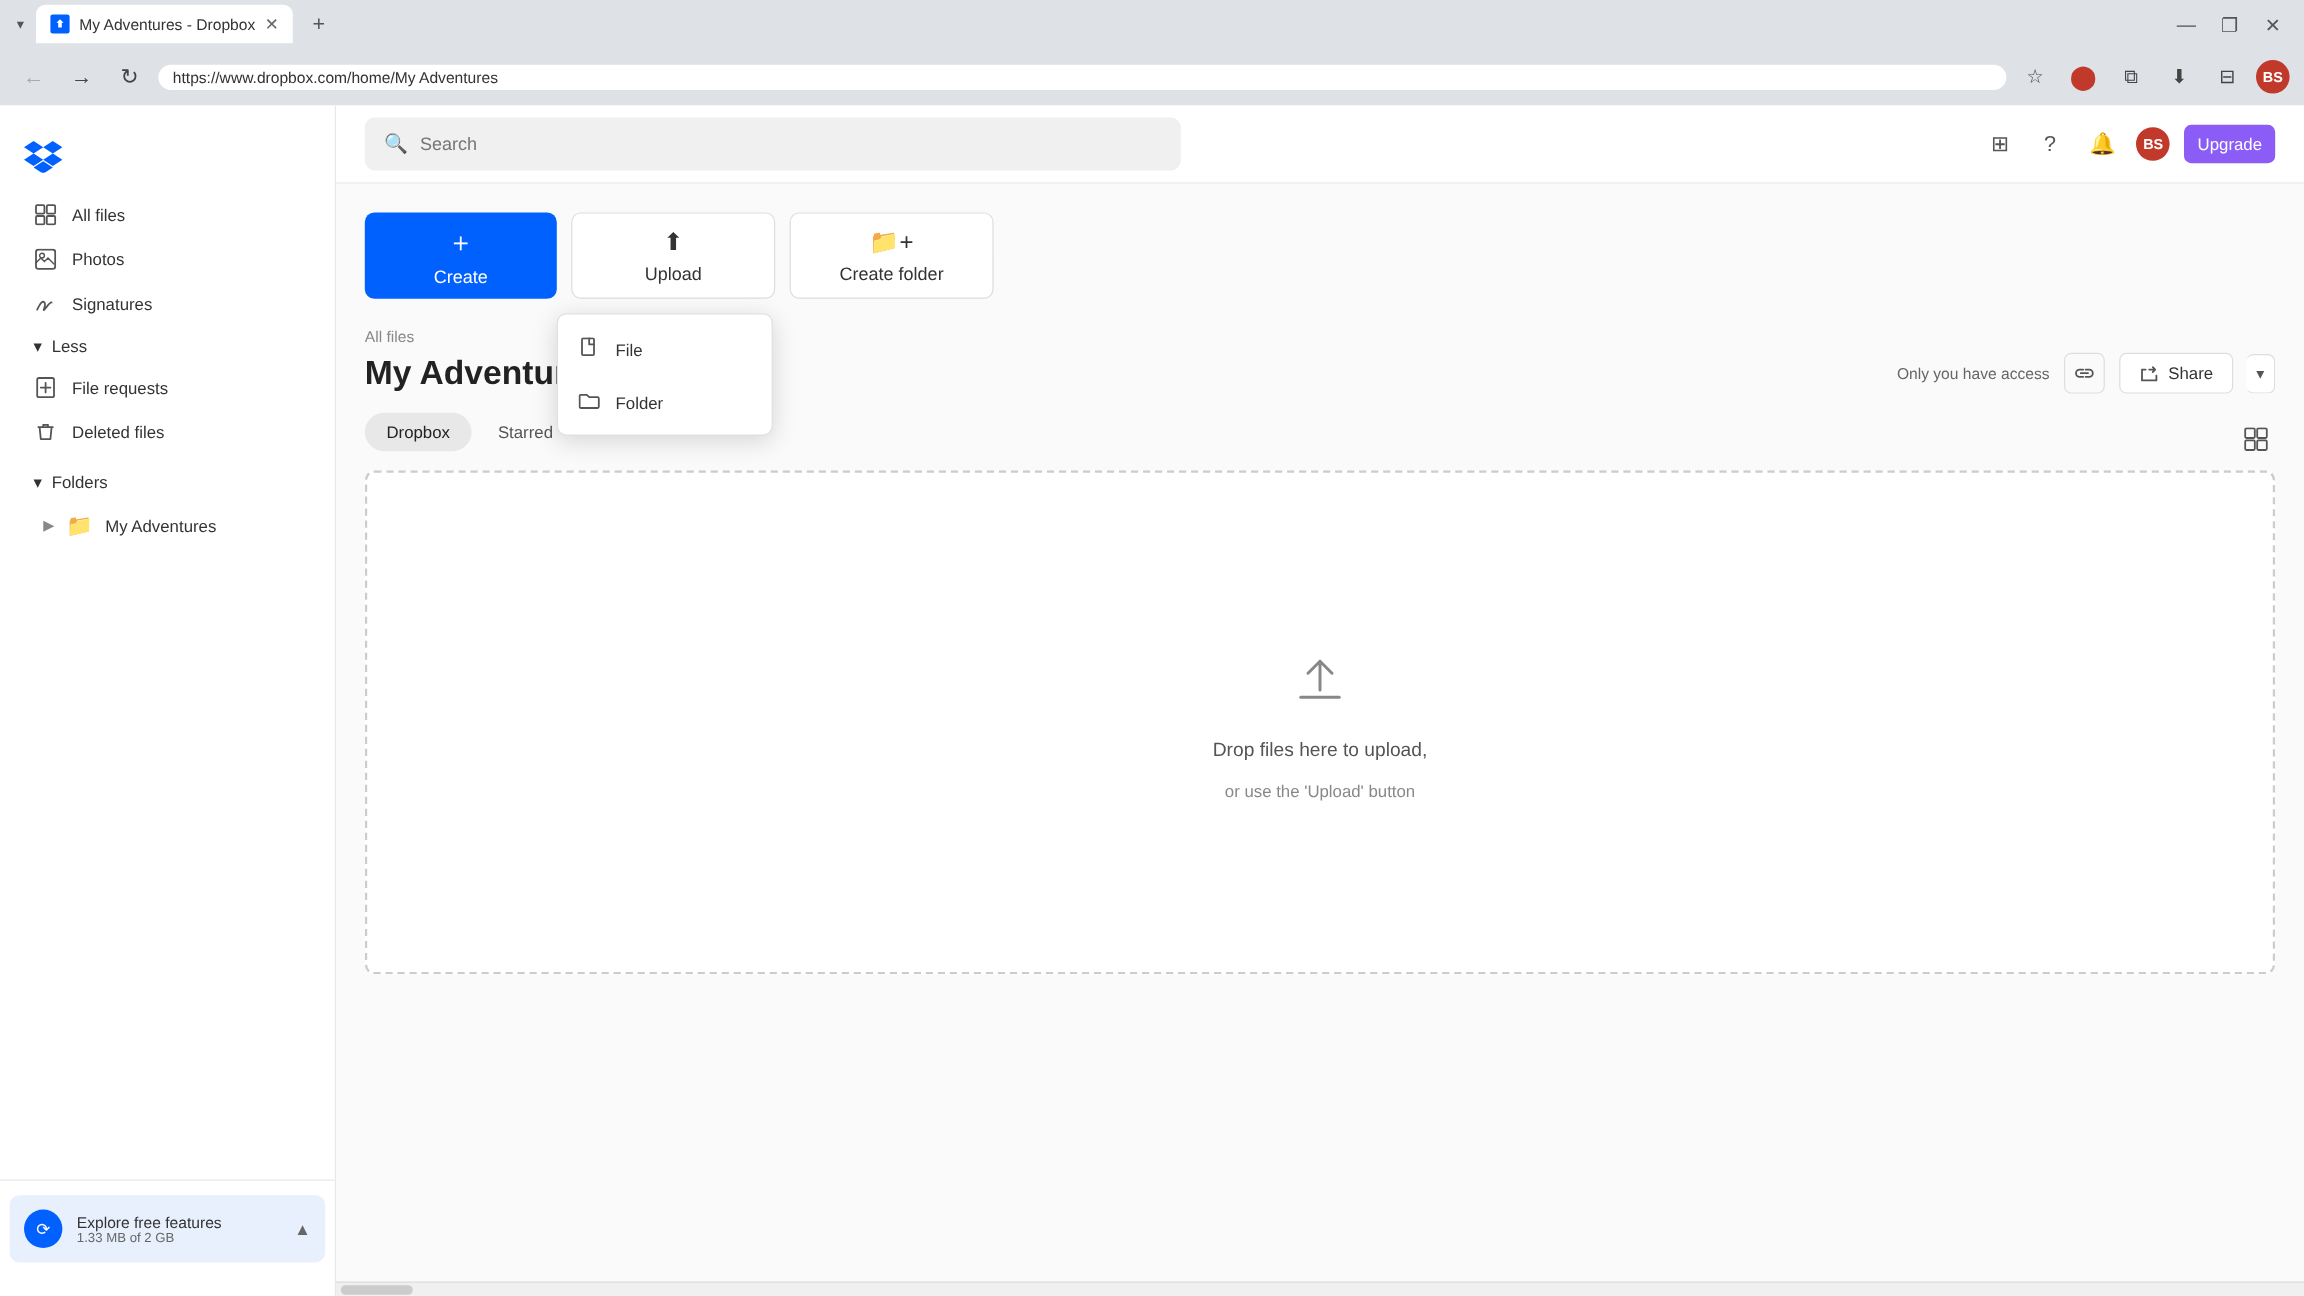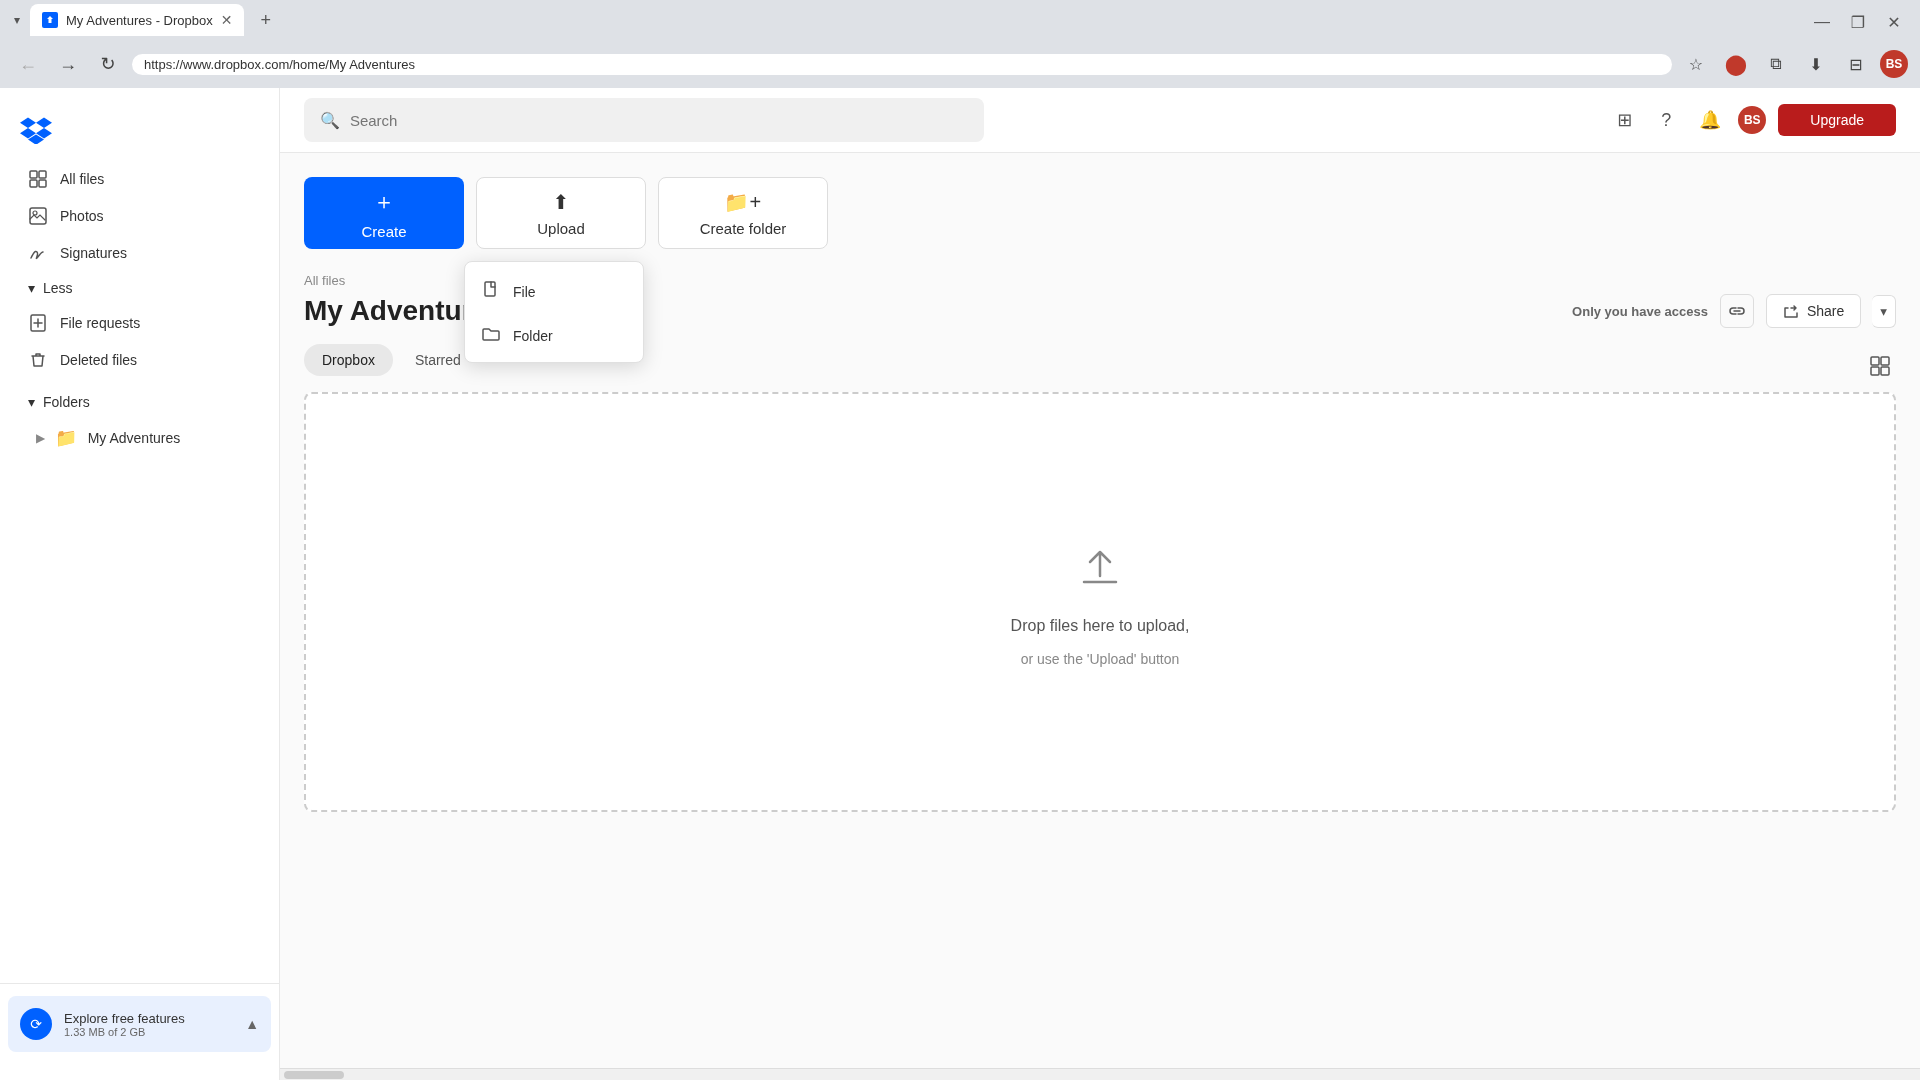--- a/index.html
+++ b/index.html
@@ -43,21 +43,21 @@
 
     
     .main-content { flex: 1; display: flex; flex-direction: column; overflow: hidden; background: #fafafa; }
     .search-bar { display: flex; align-items: center; background: #f0f0f0; border-radius: 8px; padding: 0 16px; height: 44px; gap: 10px; max-width: 680px; width: 100%; }
     .search-icon { color: #888; font-size: 16px; }
     .search-input { flex: 1; border: none; background: transparent; font-size: 15px; color: #333; outline: none; }
     .header-right-actions { display: flex; align-items: center; gap: 12px; }
     .grid-btn { background: transparent; border: none; cursor: pointer; font-size: 18px; color: #555; padding: 6px; border-radius: 4px; }
     .help-btn { background: transparent; border: none; cursor: pointer; font-size: 18px; color: #555; padding: 6px; border-radius: 50%; width: 32px; height: 32px; display: flex; align-items: center; justify-content: center; }
     .notif-btn { background: transparent; border: none; cursor: pointer; font-size: 18px; color: #555; padding: 6px; border-radius: 50%; width: 32px; height: 32px; display: flex; align-items: center; justify-content: center; }
-    .upgrade-btn { background: #b91c1c; color: white; border: none; border-radius: 6px; padding: 8px 32px; font-size: 14px; font-weight: 500; cursor: pointer; }
+    .upgrade-btn { background: #8b5cf6; color: white; border: none; border-radius: 6px; padding: 8px 11px; font-size: 14px; font-weight: 500; cursor: pointer; }
 
     .content-area { flex: 1; overflow-y: auto; padding: 0; }
     .content-inner { padding: 24px; }
 
     
     .action-buttons { display: flex; gap: 12px; margin-bottom: 24px; position: relative; }
     .btn-create { background: #0061ff; color: white; border: none; border-radius: 8px; padding: 0 24px; height: 72px; width: 160px; cursor: pointer; display: flex; flex-direction: column; align-items: center; justify-content: center; gap: 6px; font-size: 15px; font-weight: 500; }
     .btn-create .btn-icon { font-size: 22px; }
     .btn-upload { background: white; color: #333; border: 1px solid #ddd; border-radius: 8px; padding: 0 24px; height: 72px; width: 170px; cursor: pointer; display: flex; flex-direction: column; align-items: center; justify-content: center; gap: 6px; font-size: 15px; font-weight: 400; }
     .btn-upload .btn-icon { font-size: 20px; }
@@ -68,21 +68,21 @@
     .dropdown-menu { position: absolute; top: 84px; left: 160px; background: white; border-radius: 8px; box-shadow: 0 4px 20px rgba(0,0,0,0.15); padding: 6px 0; z-index: 1000; min-width: 180px; border: 1px solid #e0e0e0; }
     .dropdown-item { display: flex; align-items: flex-end; padding: 12px 16px; gap: 12px; cursor: pointer; font-size: 14px; color: #333; }
     .dropdown-item-icon { width: 20px; height: 20px; display: flex; align-items: center; justify-content: center; color: #555; }
 
     
     .breadcrumb { font-size: 13px; color: #888; margin-bottom: 6px; }
     .breadcrumb a { color: #888; text-decoration: none; cursor: pointer; }
     .folder-header { display: flex; align-items: center; justify-content: space-between; margin-bottom: 16px; }
     .folder-title { font-size: 28px; font-weight: 600; color: #222; }
     .folder-actions { display: flex; align-items: center; gap: 12px; }
-    .access-label { font-size: 13px; color: #666; font-weight: bold; }
+    .access-label { font-size: 13px; color: #666; }
     .link-btn { background: transparent; border: 1px solid #ddd; border-radius: 6px; padding: 8px; cursor: pointer; display: flex; align-items: center; justify-content: center; color: #555; }
     .share-btn { background: white; border: 1px solid #ddd; border-radius: 6px; padding: 8px 16px; cursor: pointer; display: flex; align-items: center; gap: 8px; font-size: 14px; color: #333; font-weight: 500; }
     .share-chevron { background: white; border: 1px solid #ddd; border-radius: 6px; padding: 8px; cursor: pointer; display: flex; align-items: center; justify-content: center; color: #555; border-left: none; margin-left: -1px; }
 
     
     .tabs { display: flex; gap: 4px; margin-bottom: 16px; }
     .tab { padding: 8px 18px; border-radius: 20px; font-size: 14px; cursor: pointer; color: #555; border: none; background: transparent; }
     .tab.active { background: #e8e8e8; color: #222; font-weight: 500; }
     .view-toggle-btn { margin-left: auto; background: transparent; border: none; cursor: pointer; color: #555; font-size: 18px; padding: 6px; border-radius: 4px; }
 

